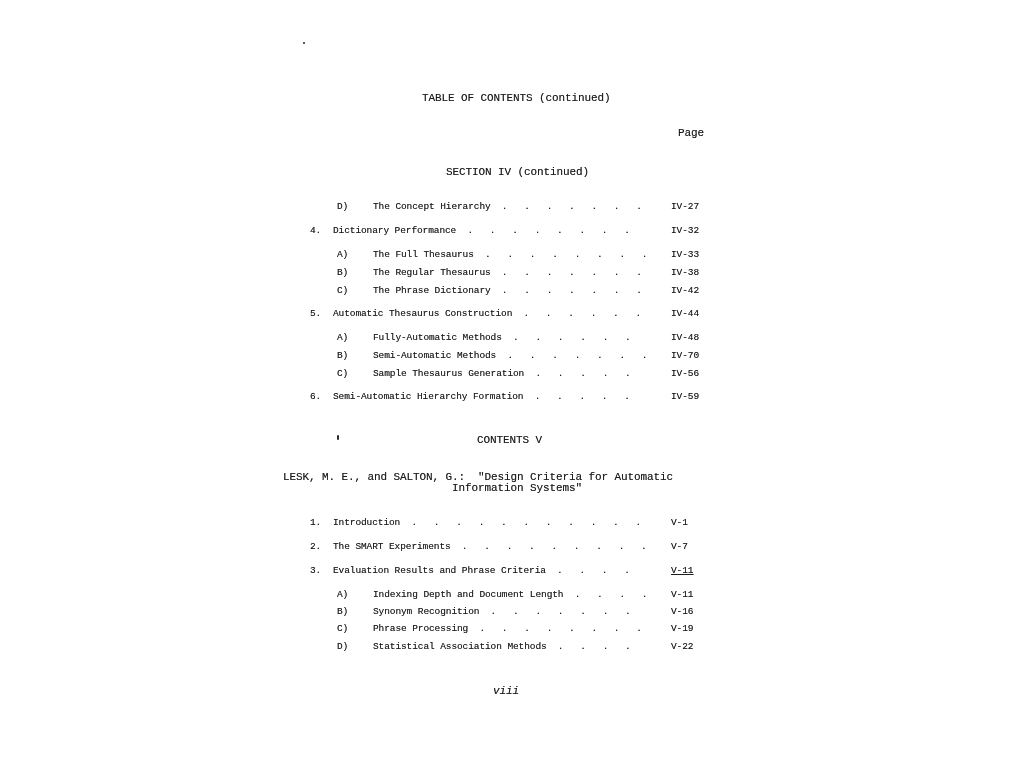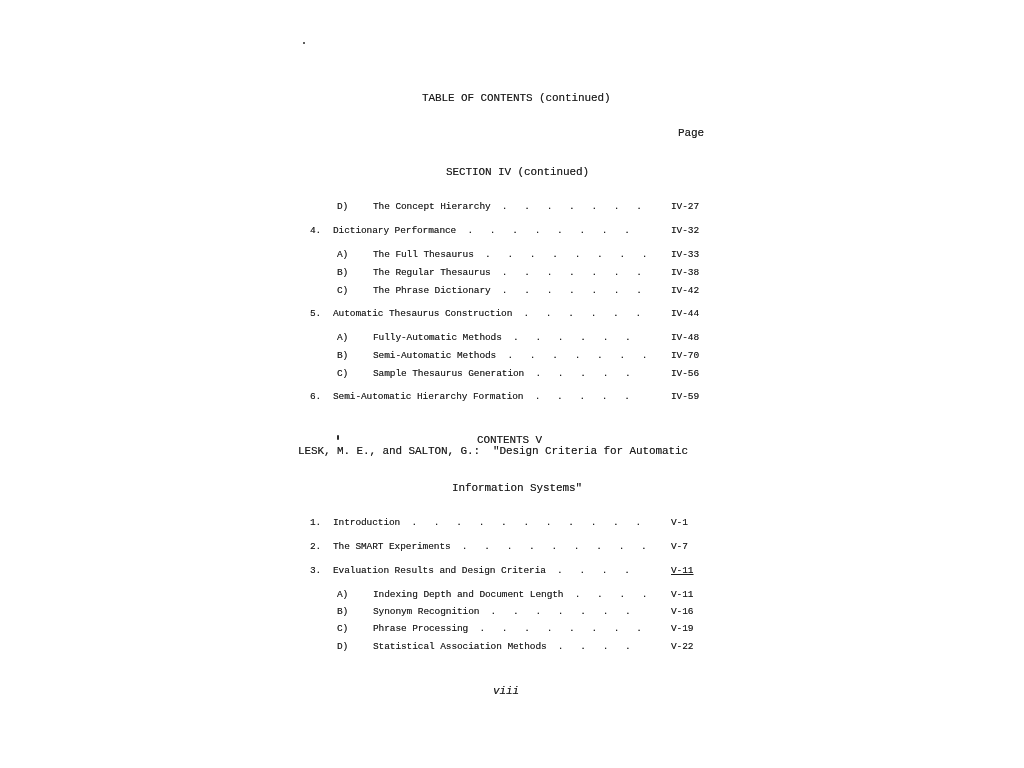--- a/index.html
+++ b/index.html
@@ -95,38 +95,38 @@
   </div>
   <div class="row" style="top:391px;">
     <span class="num">6.</span>
     <span class="label">Semi-Automatic Hierarchy Formation</span>
     <span class="leader">  .   .   .   .   .   .</span>
     <span class="page">IV-59</span>
   </div>
 
   <div class="t" style="left:477px;top:434px;">CONTENTS V</div>
 
-  <div class="t" style="left:283px;top:445px;margin-left:15px;">LESK, M. E., and SALTON, G.:  "Design Criteria for Automatic</div>
+  <div class="t" style="left:283px;top:471px;">LESK, M. E., and SALTON, G.:  "Design Criteria for Automatic</div>
   <div class="t" style="left:452px;top:482px;">Information Systems"</div>
 
   <div class="row" style="top:517px;">
     <span class="num">1.</span>
     <span class="label">Introduction</span>
     <span class="leader">  .   .   .   .   .   .   .   .   .   .   .</span>
     <span class="page">V-1</span>
   </div>
   <div class="row" style="top:541px;">
     <span class="num">2.</span>
     <span class="label">The SMART Experiments</span>
     <span class="leader">  .   .   .   .   .   .   .   .   .</span>
     <span class="page">V-7</span>
   </div>
   <div class="row" style="top:565px;">
     <span class="num">3.</span>
-    <span class="label">Evaluation Results and Design Criteria</span>
+    <span class="label">Evaluation Results and Phrase Criteria</span>
     <span class="leader">  .   .   .   .   .</span>
     <span class="page u">V-11</span>
   </div>
   <div class="row sub" style="top:589px;">
     <span class="num">A)</span>
     <span class="label">Indexing Depth and Document Length</span>
     <span class="leader">  .   .   .   .</span>
     <span class="page">V-11</span>
   </div>
   <div class="row sub" style="top:606px;">

